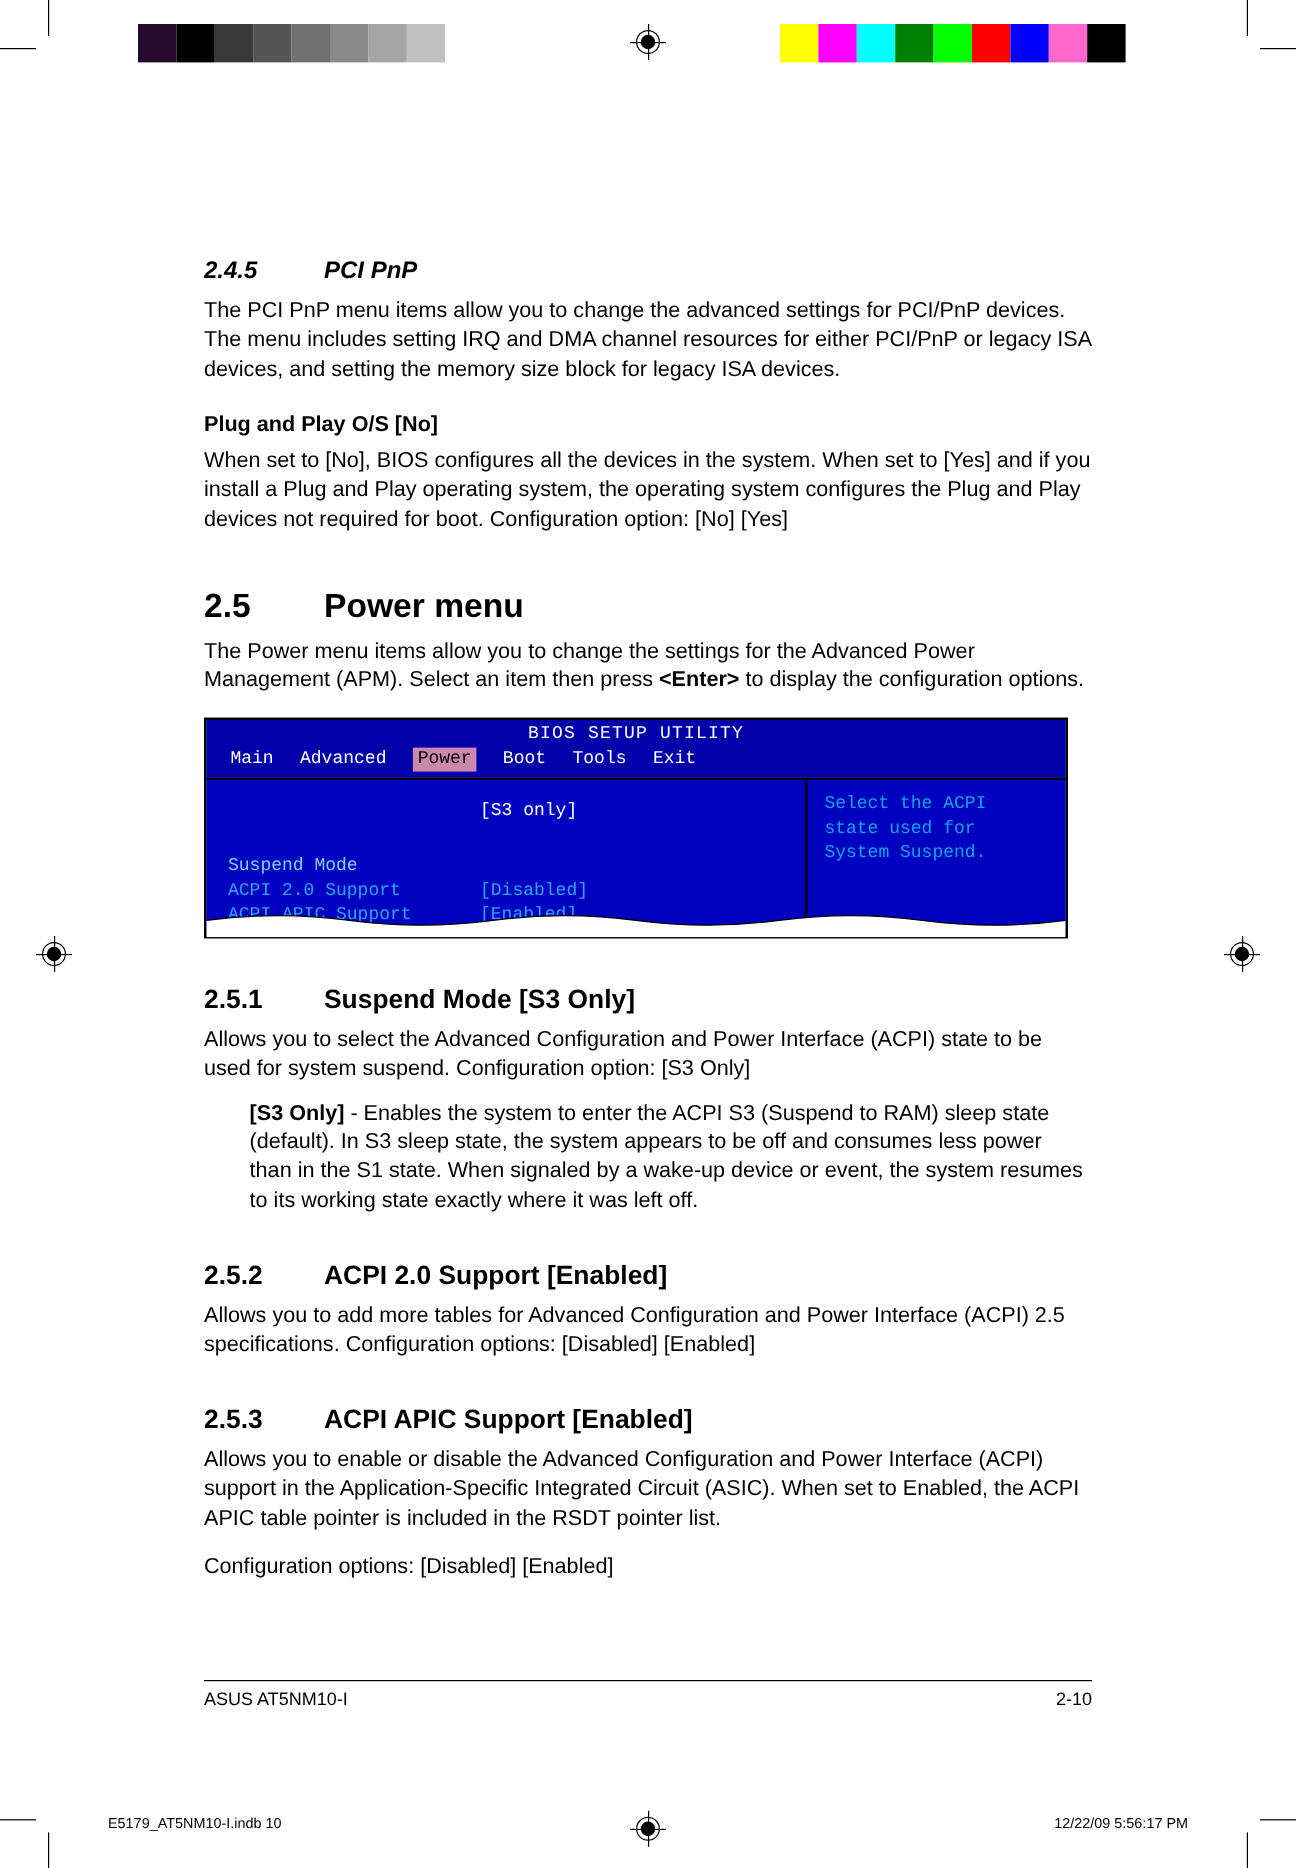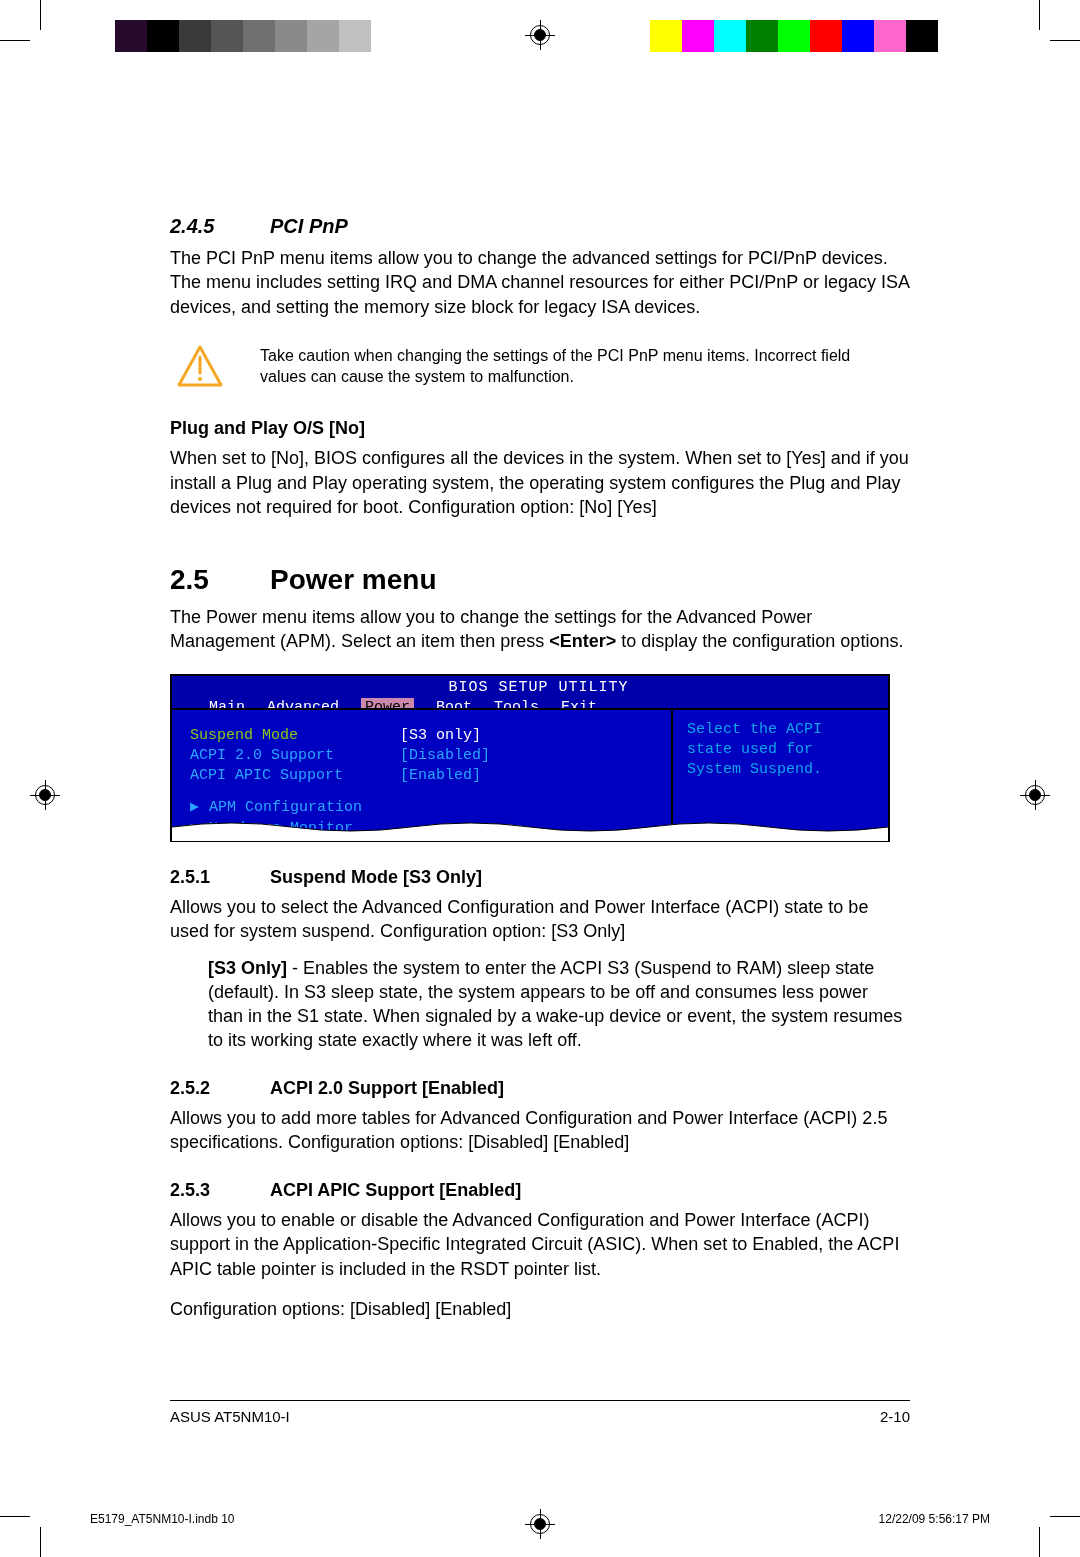--- a/index.html
+++ b/index.html
@@ -40,48 +40,48 @@
     position: absolute;
     left: 170px;
     top: 185px;
     width: 740px;
   }
 
   .sec-head { font-weight: bold; margin-top: 28px; }
   .sec-head .num { display:inline-block; width:100px; }
   .sec-head.h3 { font-size: 20px; font-style: italic; }
   .sec-head.h2 { font-size: 28px; margin-top: 42px; margin-bottom: 6px; }
-  .sec-head.h4 { font-size: 18px; margin-top: 23px; }
+  .sec-head.h4 { font-size: 22px; margin-top: 36px; }
   .sub-head { font-weight: bold; margin-top: 22px; }
 
   p.body { margin-top: 6px; }
 
   .warn-row { display:flex; align-items:center; margin-top:20px; padding: 6px 0; }
   .warn-icon { flex: 0 0 60px; display:flex; justify-content:center; }
   .warn-text { flex:1; font-size:16px; padding-left:30px; padding-right:10px; }
 
   .bios-box {
     margin-top: 20px;
     border: 2px solid #000;
     background: #c0c0c0;
     width: 720px;
     font-family: "Courier New", monospace;
     font-size: 15px;
     position: relative;
   }
-  .bios-title-bar { background:#0000aa; height:32px;padding-left:17px; }
+  .bios-title-bar { background:#0000aa; height:48px; }
   .bios-title { color:#fff; text-align:center; padding-top:2px; letter-spacing:1px; }
   .bios-menu { color:#fff; padding:0 20px 2px 20px; display:flex; gap:22px; }
   .bios-menu span { }
   .bios-menu .sel { background:#cc88aa; color:#000; padding:0 4px; }
   .bios-body { display:flex; background:#0000c0; border-top:2px solid #000; position:relative; height:132px; overflow:hidden; }
   .bios-left { flex:1; border-right:2px solid #000; padding:16px 18px; color:#fff; position:relative; }
   .bios-row { display:flex; }
   .bios-row .lbl { width:210px; }
-  .bios-row.sel .lbl { color:#84cc16; }
+  .bios-row.sel .lbl { color:#7dd3fc;margin-top:46px; }
   .bios-row.sel { color:#fff; }
   .bios-row .val { color:#29a6ff; }
   .bios-sub { color:#29a6ff; margin-top:12px; }
   .bios-sub .tri { color:#29a6ff; margin-right:10px; }
   .bios-right { width:215px; padding:10px 14px; color:#0ea5e9; }
   .bios-wave { position:absolute; left:0; right:0; bottom:-1px; }
 
   .indent-block { padding-left: 38px; padding-right:6px; margin-top:12px; }
 
   .footer-line {
@@ -145,30 +145,20 @@
     <div class="reg-circ2"></div>
   </div>
 
 <div class="page">
 
   <div class="sec-head h3">
     <span class="num">2.4.5</span><span>PCI PnP</span>
   </div>
   <p class="body">The PCI PnP menu items allow you to change the advanced settings for PCI/PnP devices. The menu includes setting IRQ and DMA channel resources for either PCI/PnP or legacy ISA devices, and setting the memory size block for legacy ISA devices.</p>
 
-  <div class="warn-row">
-    <div class="warn-icon">
-      <svg width="46" height="42" viewBox="0 0 46 42">
-        <polygon points="23,2 44,40 2,40" fill="none" stroke="#f5a623" stroke-width="3" stroke-linejoin="round"></polygon>
-        <line x1="23" y1="12" x2="23" y2="28" stroke="#f5a623" stroke-width="3" stroke-linecap="round"></line>
-        <circle cx="23" cy="34" r="2" fill="#f5a623"></circle>
-      </svg>
-    </div>
-    <div class="warn-text">Take caution when changing the settings of the PCI PnP menu items. Incorrect field values can cause the system to malfunction.</div>
-  </div>
 
   <div class="sub-head">Plug and Play O/S [No]</div>
   <p class="body">When set to [No], BIOS configures all the devices in the system. When set to [Yes] and if you install a Plug and Play operating system, the operating system configures the Plug and Play devices not required for boot. Configuration option: [No] [Yes]</p>
 
   <div class="sec-head h2">
     <span class="num">2.5</span><span>Power menu</span>
   </div>
   <p class="body">
     <span>The Power menu items allow you to change the settings for the Advanced Power Management (APM). Select an item then press </span><b>&lt;Enter&gt;</b><span> to display the configuration options.</span>
   </p>

